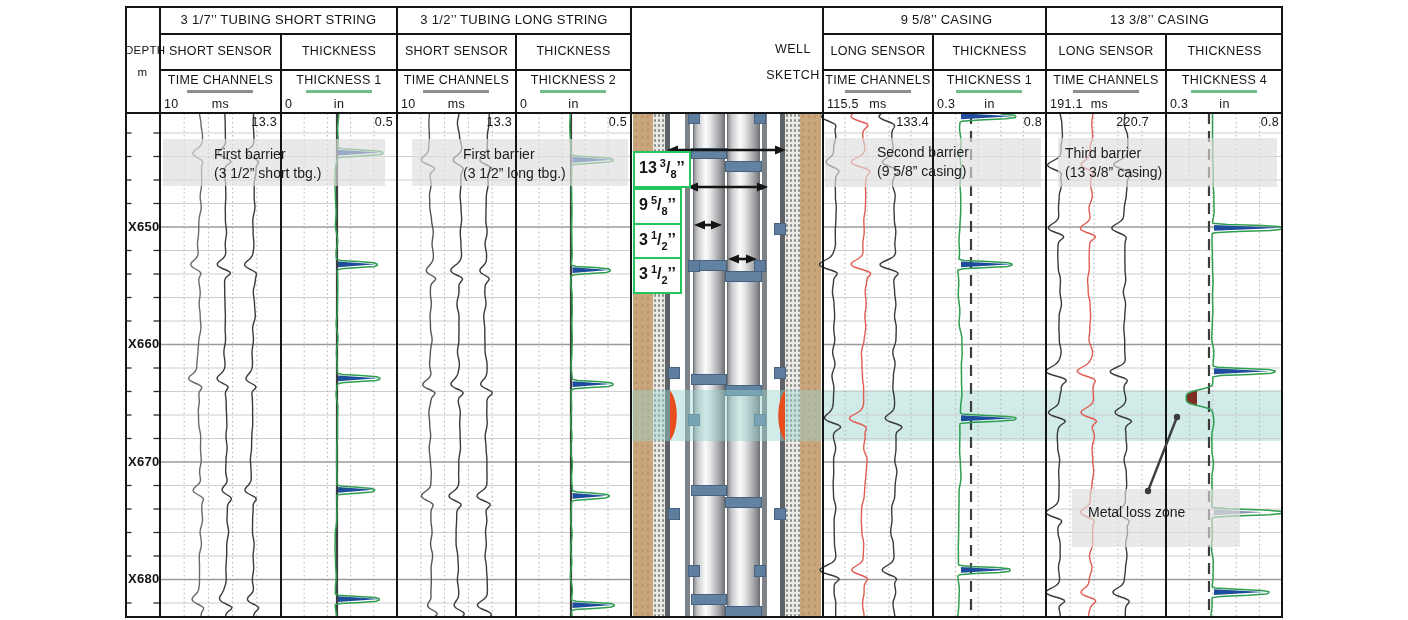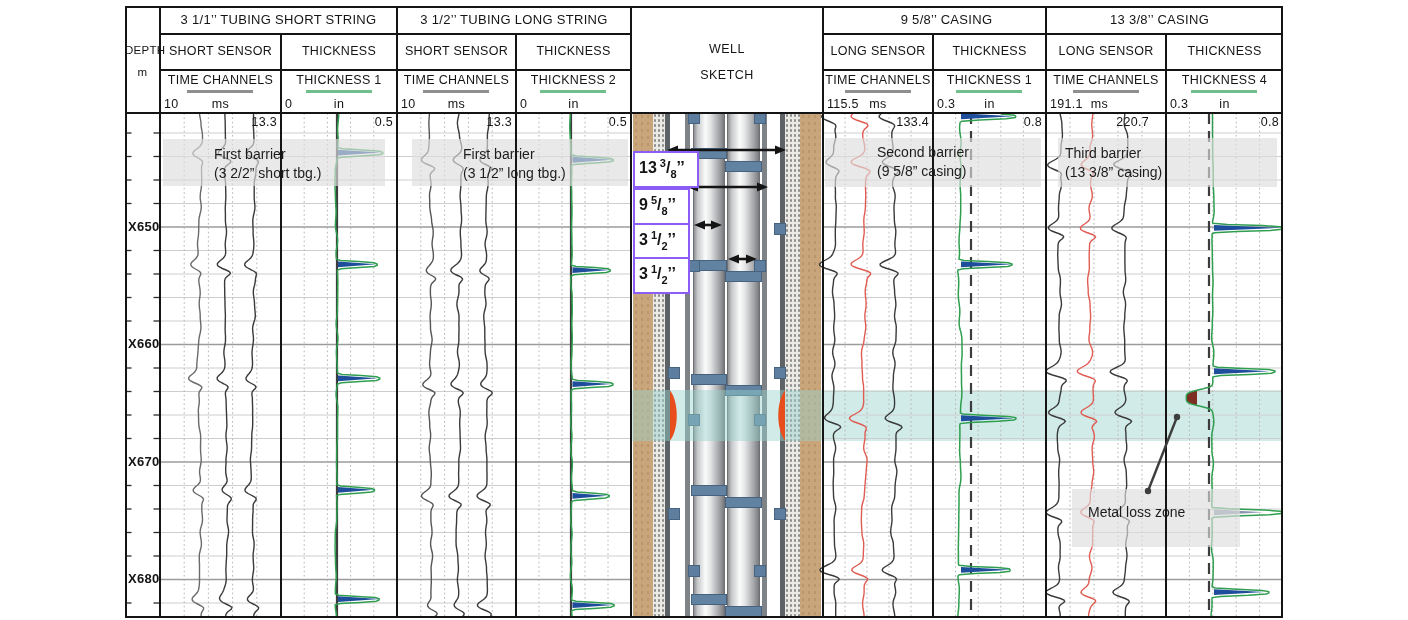--- a/index.html
+++ b/index.html
@@ -15,30 +15,30 @@
   .row2{top:33px;height:37px;line-height:37px;font-size:12.5px;}
   .cname{top:71px;height:19px;line-height:19px;font-size:12.5px;}
   .scale{top:95px;height:18px;line-height:18px;font-size:12.5px;}
   .scale .mn{position:absolute;left:4px;}
   .scale .mx{position:absolute;right:4px;}
   .scale .un{display:block;text-align:center;}
   .uline{position:absolute;top:90px;height:3px;z-index:7;}
   #depth-head{left:125px;top:6px;width:35px;height:107px;z-index:7;font-size:11.5px;text-align:center;}
   #depth-head .dl{position:absolute;top:38px;width:100%;}
   #depth-head .du{position:absolute;top:60px;width:100%;}
-  #sketch-head{left:631px;top:6px;width:192px;height:107px;z-index:7;font-size:12.5px;letter-spacing:.5px;}
+  #sketch-head{left:631px;top:6px;width:192px;height:107px;z-index:7;font-size:12.5px;letter-spacing:.5px;padding-left:44px;}
   #sketch-head .l1{position:absolute;top:36px;width:100%;}
   #sketch-head .l2{position:absolute;top:62px;width:100%;}
   
   .dlabel{position:absolute;left:128px;width:30px;font-size:13px;font-weight:bold;z-index:6;letter-spacing:.3px;}
   
   .ann{position:absolute;z-index:6;font-size:14px;line-height:19px;color:#1c1c1c;white-space:nowrap;}
   
-  .skbox{position:absolute;left:633px;z-index:6;background:#fff;border:2px solid #8b5cf6;
-         font-size:16px;font-weight:bold;line-height:21px;padding:0 12px 1px 4px;white-space:nowrap;}
+  .skbox{position:absolute;left:633px;z-index:6;background:#fff;border:2px solid #22c55e;
+         font-size:16px;font-weight:bold;line-height:21px;padding:0 4px 1px 4px;white-space:nowrap;}
   .skbox sup{font-size:11px;margin-left:3px;}
   .skbox sub{font-size:11px;}
   
   #sketch{position:absolute;left:631px;top:113px;width:192px;height:505px;background:#fff;z-index:1;}
   #sketch .part{position:absolute;top:0;height:505px;}
   .fm{background-color:#c9a57b;background-image:radial-gradient(#bb966c 1px,transparent 1.3px);background-size:6px 7px;}
   .cem{background-color:#eceae5;background-image:radial-gradient(#8f8f8f .9px,transparent 1.1px);background-size:4px 5px;}
   .w13{background:#5d6266;}
   .w9{background:#7e8388;}
   .tub{background:linear-gradient(90deg,#8f9194 0,#c6c8ca 12%,#fbfbfb 38%,#e3e4e5 55%,#9fa1a4 85%,#77797c 100%);
@@ -312,21 +312,21 @@
 
   <div id="depth-head" class="hcell">
     <div class="dl">DEPTH</div>
     <div class="du">m</div>
   </div>
   <div id="sketch-head" class="hcell">
     <div class="l1">WELL</div>
     <div class="l2">SKETCH</div>
   </div>
 
-  <div class="hcell row1" style="left:160px;width:237px">3 1/1’’ TUBING SHORT STRING</div>
+  <div class="hcell row1" style="left:160px;width:237px">3 1/7’’ TUBING SHORT STRING</div>
   <div class="hcell row1" style="left:397px;width:234px">3 1/2’’ TUBING LONG STRING</div>
   <div class="hcell row1" style="left:823px;width:247px">9 5/8’’ CASING</div>
   <div class="hcell row1" style="left:1046px;width:227px">13  3/8’’ CASING</div>
 
   <div class="hcell row2" style="left:160px;width:121px">SHORT SENSOR</div>
   <div class="hcell row2" style="left:281px;width:116px">THICKNESS</div>
   <div class="hcell row2" style="left:397px;width:119px">SHORT SENSOR</div>
   <div class="hcell row2" style="left:516px;width:115px">THICKNESS</div>
   <div class="hcell row2" style="left:823px;width:110px">LONG SENSOR</div>
   <div class="hcell row2" style="left:933px;width:113px">THICKNESS</div>
@@ -392,21 +392,21 @@
     <span class="mx">0.8</span>
   </div>
 
   <div class="dlabel" style="top:219px">X650</div>
   <div class="dlabel" style="top:336px">X660</div>
   <div class="dlabel" style="top:454px">X670</div>
   <div class="dlabel" style="top:571px">X680</div>
 
   <div class="ann" style="left:214px;top:145px">
     <span style="display:block">First barrier</span>
-    <span style="display:block">(3 2/2” short tbg.)</span>
+    <span style="display:block">(3 1/2” short tbg.)</span>
   </div>
   <div class="ann" style="left:463px;top:145px">
     <span style="display:block">First barrier</span>
     <span style="display:block">(3 1/2” long tbg.)</span>
   </div>
   <div class="ann" style="left:877px;top:143px">
     <span style="display:block">Second barrier</span>
     <span style="display:block">(9 5/8” casing)</span>
   </div>
   <div class="ann" style="left:1065px;top:144px">

